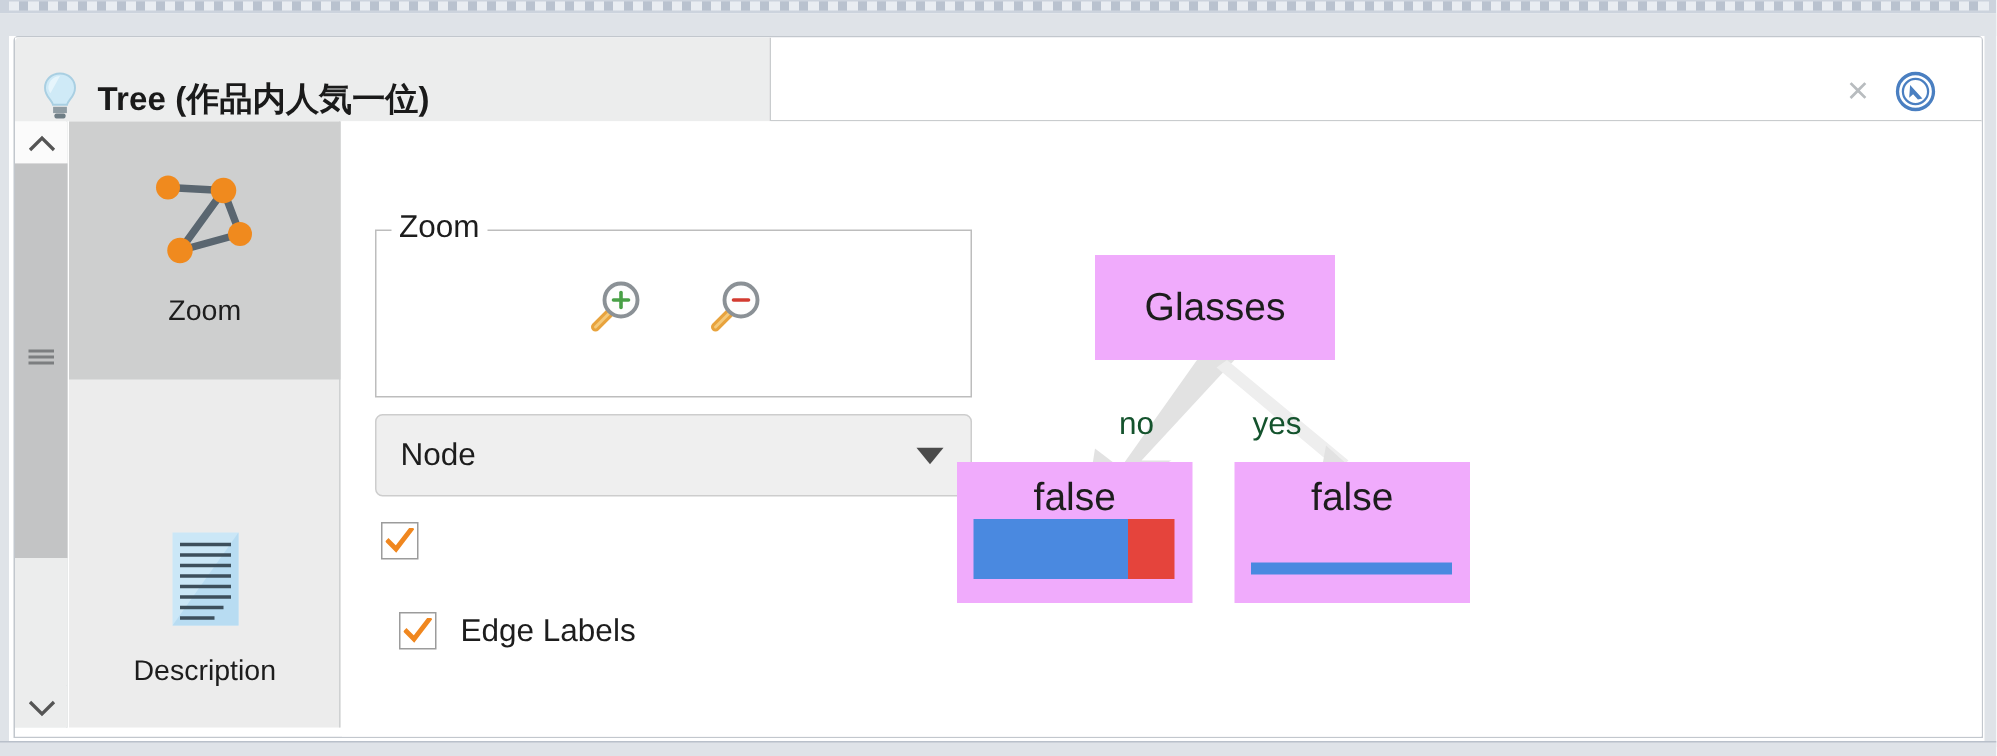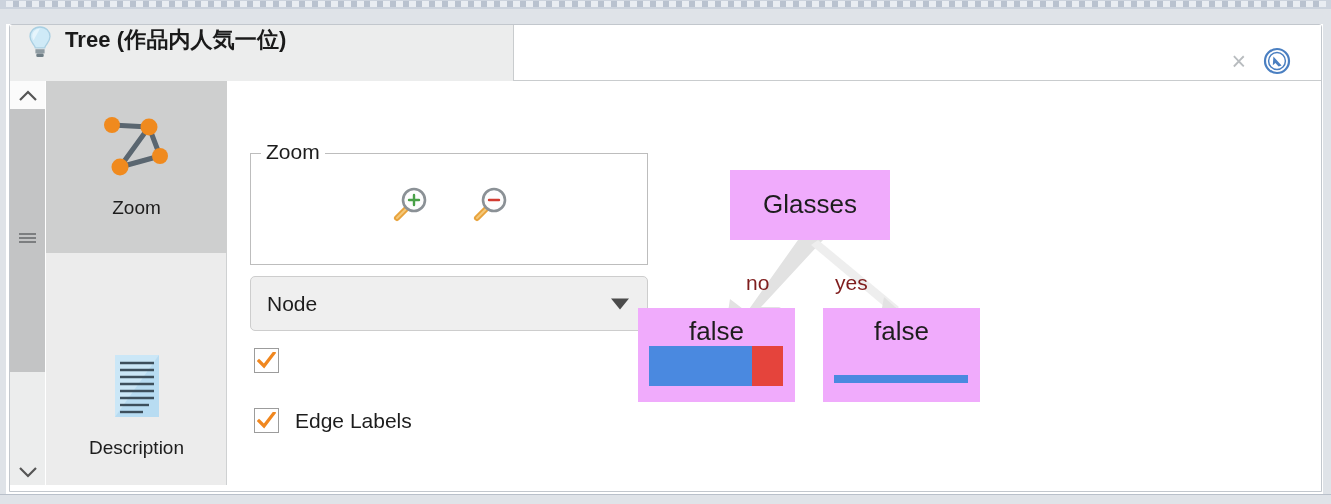--- a/index.html
+++ b/index.html
@@ -71,21 +71,21 @@
     position: absolute; left: 0; top: 0;
     width: 1311px; height: 56px;
     background: #ffffff;
   }
   #tab {
     position: absolute; left: 0; top: 0;
     width: 504px; height: 56px;
     background: #eceded;
     border-right: 1px solid #c9ccce;
     border-top-left-radius: 3px;
-    display: flex; align-items: flex-start;
+    display: flex; align-items: flex-end;
   }
   #tab-underline {
     position: absolute; left: 504px; top: 55px;
     width: 807px; height: 1px;
     background: #c9ccce;
   }
   .bulb-icon { margin-left: 17px; width: 26px; height: 34px; flex: none; }
   #tab-title {
     margin-left: 12px;
     font-size: 22px; font-weight: bold;
@@ -219,21 +219,21 @@
     border-top: 11px solid #4b4b4b;
   }
 
   
   .chk-row {
     position: absolute; left: 26px;
     display: flex; align-items: center;
     cursor: pointer;
   }
   #chk-node { top: 267px; }
-  #chk-edge { top: 327px; }
+  #chk-edge { top: 327px; margin-left: 12px; }
   .chk-box {
     width: 25px; height: 25px;
     background: #ffffff;
     border: 1px solid #9c9c9c;
     display: flex; align-items: center; justify-content: center;
     flex: none;
   }
   .chk-label {
     margin-left: 16px;
     font-size: 21px; color: #1d1d1d;
@@ -263,21 +263,21 @@
   .distbar {
     position: absolute; left: 11px; bottom: 16px;
     width: 134px; display: flex;
   }
   #bar-left { height: 40px; }
   #bar-right { height: 8px; bottom: 19px; }
   .distbar span { display: block; height: 100%; }
 
   .edge-label {
     position: absolute;
-    font-size: 21px; color: #7f1d1d;
+    font-size: 21px; color: #14532d;
   }
   #edge-label-no  { left: 98px; top: 190px; }
   #edge-label-yes { left: 187px; top: 190px; }
 
   svg.edges {
     position: absolute; left: 0; top: 0;
     width: 673px; height: 410px;
     pointer-events: none;
   }
 </style>

